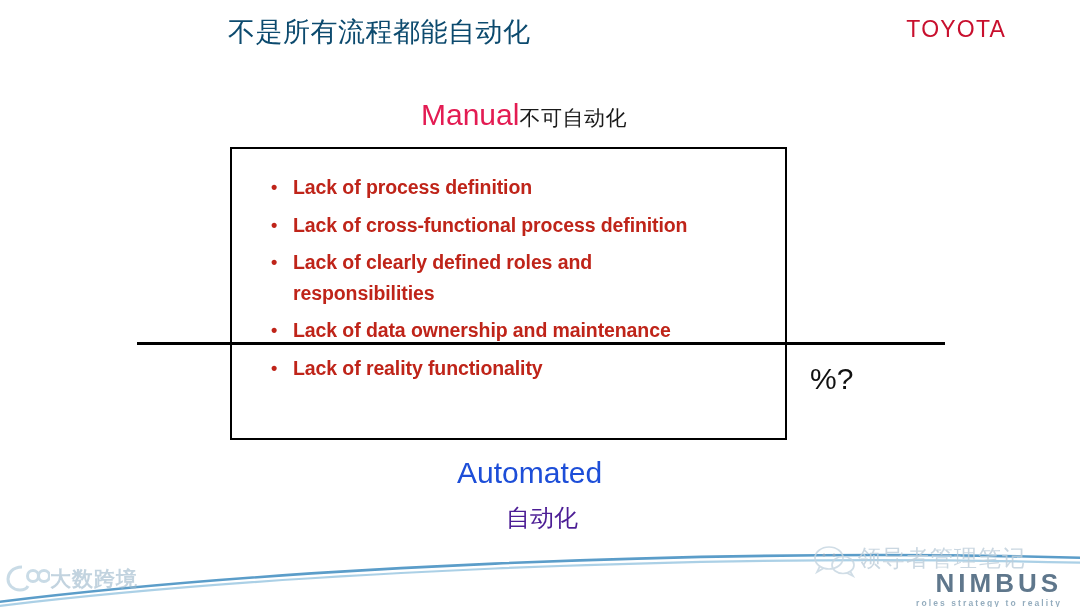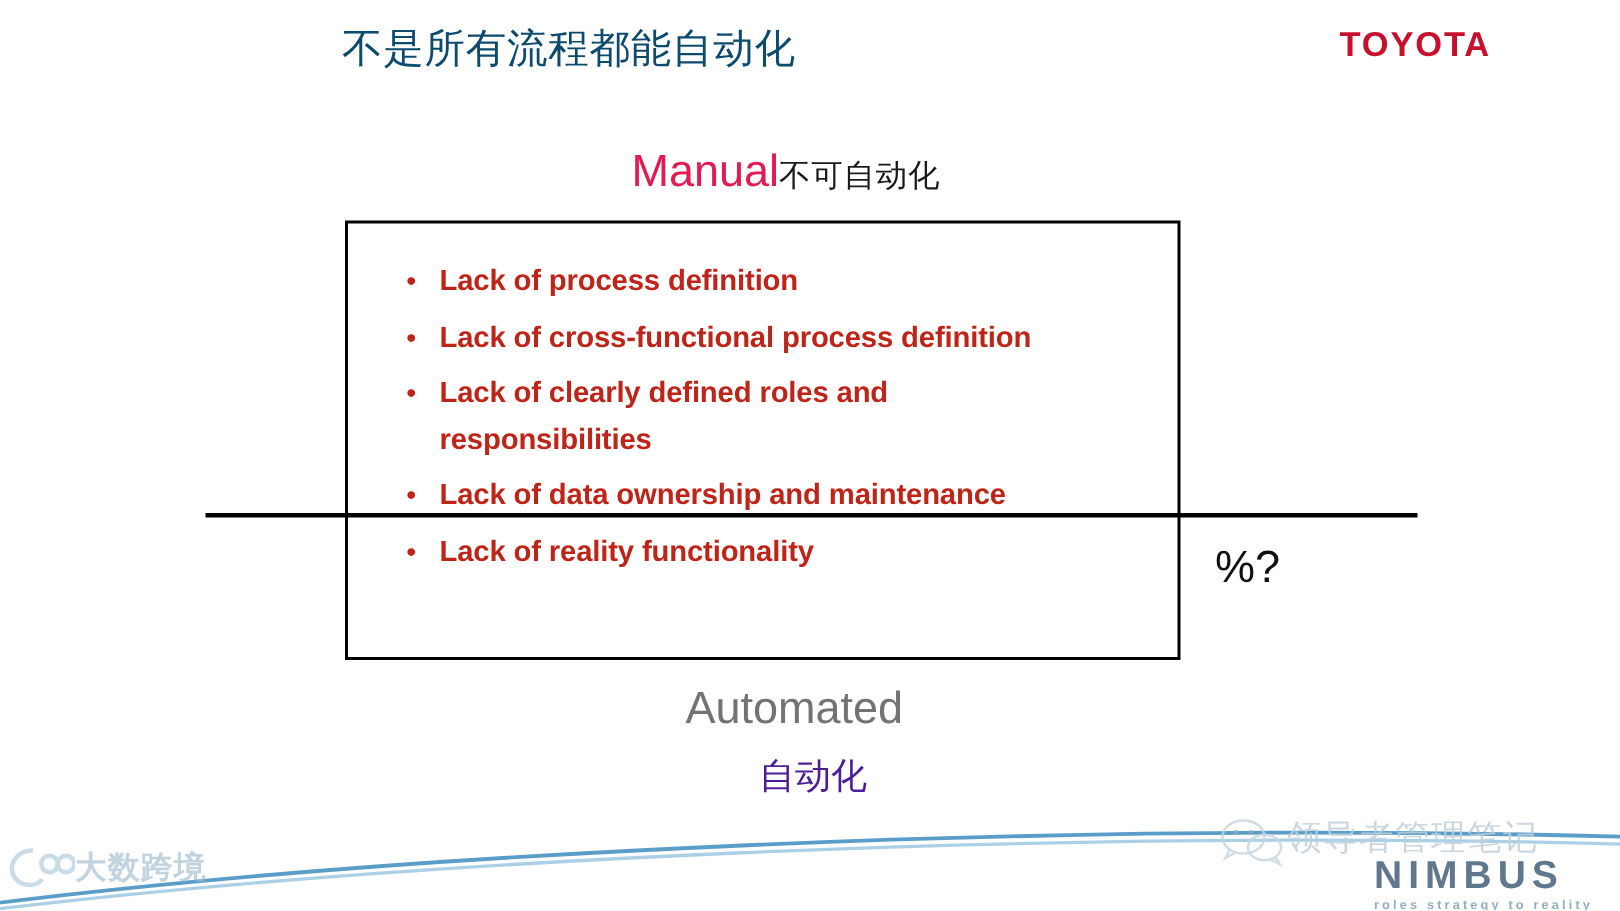--- a/index.html
+++ b/index.html
@@ -25,24 +25,24 @@
     top: 14px;
     font-size: 27px;
     color: #0c4a6e;
     letter-spacing: 0.5px;
     white-space: nowrap;
   }
 
   
   .toyota-logo {
     position: absolute;
-    right: 86px;
+    right: 74px;
     top: 16px;
     font-size: 23px;
-    font-weight: bold;
+    font-weight: normal;
     letter-spacing: 1.2px;
     color: #C8102E;
   }
 
   
   .manual-label {
     position: absolute;
     left: 421px;
     top: 100px;
     white-space: nowrap;
@@ -121,21 +121,21 @@
     color: #111111;
     letter-spacing: 0px;
   }
 
   
   .automated-en {
     position: absolute;
     left: 457px;
     top: 458px;
     font-size: 30px;
-    color: #737373;
+    color: #1d4ed8;
     white-space: nowrap;
     line-height: 1;
   }
   .automated-cn {
     position: absolute;
     left: 506px;
     top: 506px;
     font-size: 24px;
     color: #4c1d95;
     white-space: nowrap;
@@ -204,20 +204,21 @@
     left: 104px;
     top: 32px;
     line-height: 1;
   }
   .nimbus-name {
     font-size: 26px;
     font-weight: bold;
     color: #3d5a73;
     letter-spacing: 4px;
     display: block;
+    text-align: right;
   }
   .nimbus-tagline {
     display: block;
     margin-top: 3px;
     font-size: 8.5px;
     color: #7d9bb0;
     letter-spacing: 2.1px;
     font-weight: bold;
   }
 </style>

